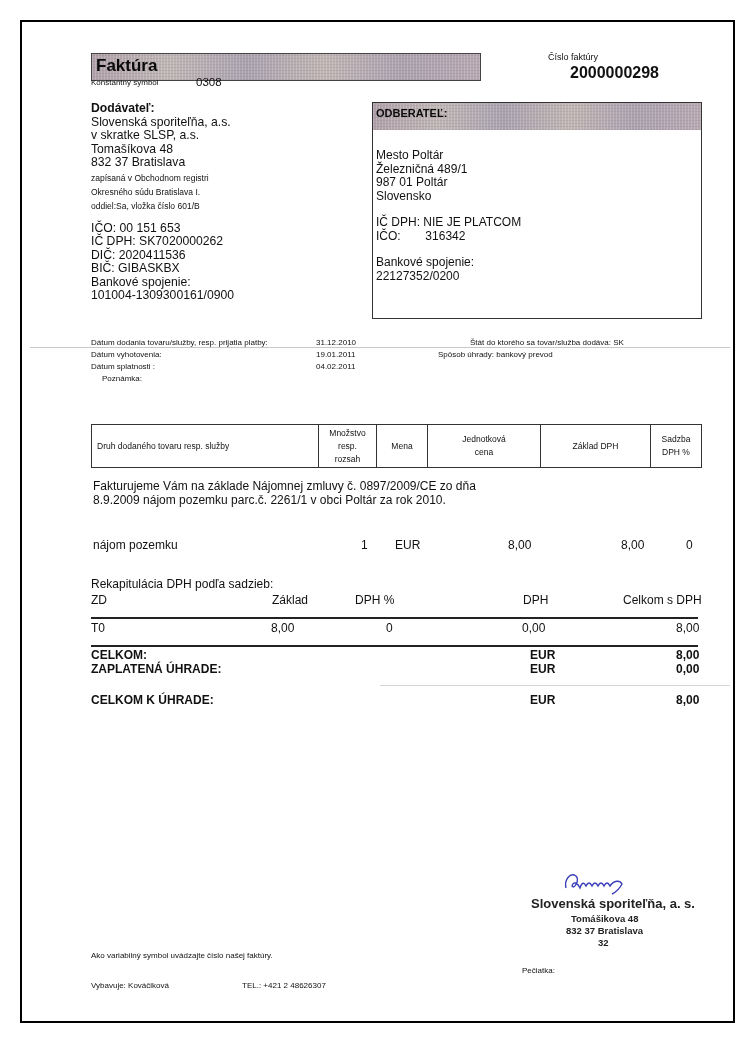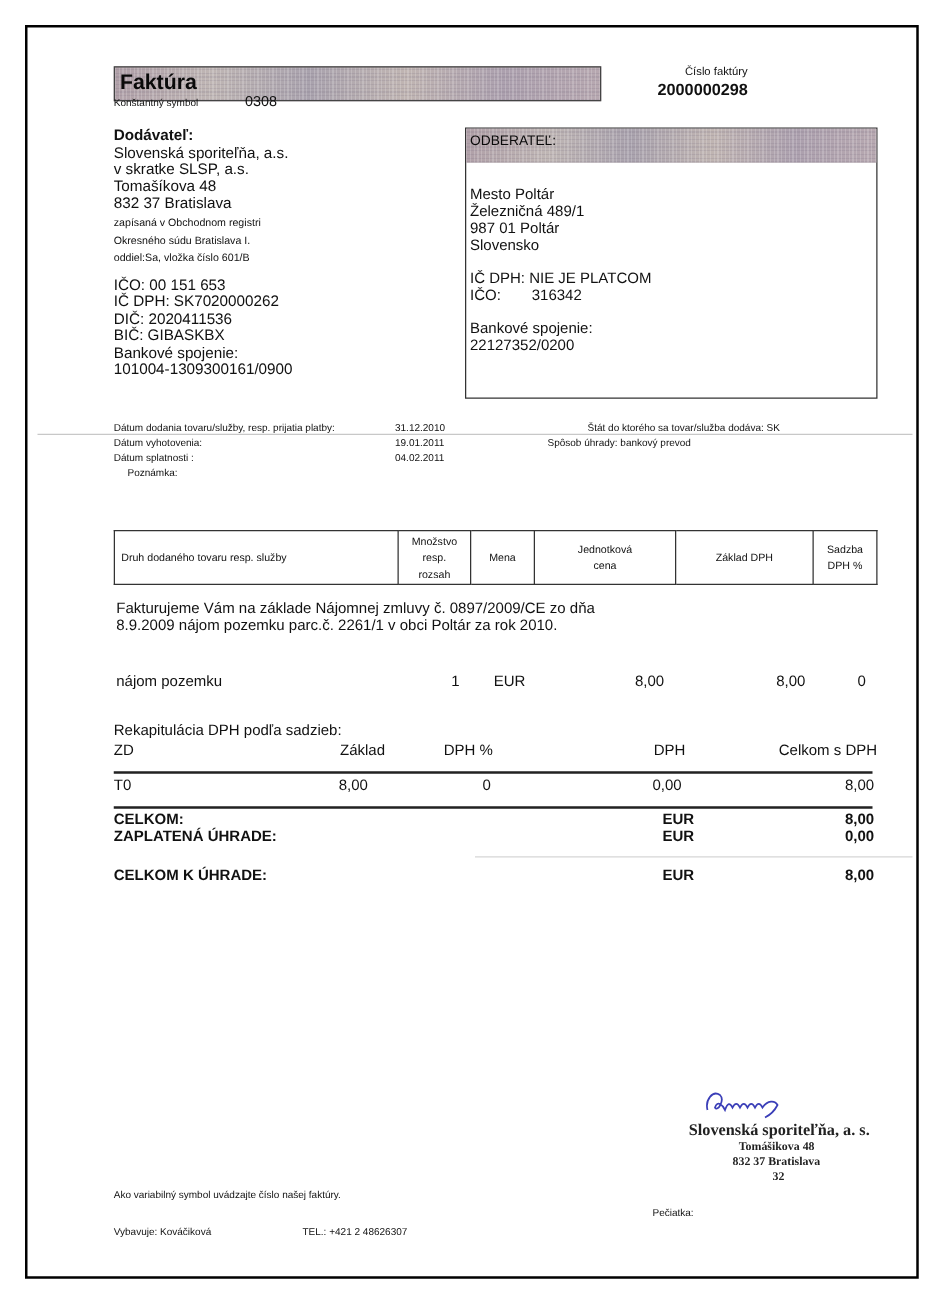--- a/index.html
+++ b/index.html
@@ -17,39 +17,39 @@
     .title-bar { left: 91px; top: 41px; width: 390px; height: 28px; border: 1px solid #444; margin-top: 12px; }
     .title-bar span { position: absolute; left: 4px; top: 2px; font-size: 17px; font-weight: bold; color: #0a0a0a; }
     .f9 { font-size: 9px; }
     .f8 { font-size: 8px; }
     .f12 { font-size: 12px; }
     .bold { font-weight: bold; }
     .supplier-line { font-size: 12.2px; line-height: 13.5px; }
     .supplier-small { font-size: 8.5px; line-height: 14px; }
     .cust-box { left: 372px; top: 102px; width: 330px; height: 217px; border: 1px solid #333; }
     .cust-head { position: absolute; left: 0; top: 0; width: 100%; height: 27px; }
-    .cust-head span { position: absolute; left: 3px; top: 4px; font-size: 11px; font-weight: normal; color: #0a0a0a; }
+    .cust-head span { position: absolute; left: 3px; top: 4px; font-size: 11px; font-weight: bold; color: #0a0a0a; }
     .cust-line { font-size: 12px; line-height: 13.5px; }
     .hr-faint { position: absolute; height: 1px; background: #c8c8c8; }
     .items-table { position: absolute; left: 91px; top: 424px; width: 610px; height: 44px; border: 1px solid #333; border-collapse: collapse; table-layout: fixed; }
     .items-table td { border: 1px solid #333; font-size: 8.5px; text-align: center; vertical-align: middle; line-height: 13px; padding: 0 2px; }
     .items-table td.left { text-align: left; padding-left: 5px; }
     .rule { position: absolute; background: #222; }
-    .sig-text { font-family: Liberation Serif, serif; color: #222; margin-left: 20px; }
+    .sig-text { font-family: Liberation Sans, sans-serif; color: #222; }
   </style>
 </head>
 <body>
 
 <div class="page-border"></div>
 
 <div class="abs title-bar texture">
   <span>Faktúra</span>
 </div>
 <div class="abs f9" style="left:548px; top:52px;">Číslo faktúry</div>
-<div class="abs bold" style="left:526px; top:64px; font-size:13px;">2000000298</div>
+<div class="abs bold" style="left:570px; top:64px; font-size:16px;">2000000298</div>
 <div class="abs f8" style="left:91px; top:78px;">Konštantný symbol</div>
 <div class="abs" style="left:196px; top:76px; font-size:11.5px;">0308</div>
 
 <div class="abs" style="left:91px; top:102px;">
   <div class="supplier-line bold">Dodávateľ:</div>
   <div class="supplier-line">Slovenská sporiteľňa, a.s.</div>
   <div class="supplier-line">v skratke SLSP, a.s.</div>
   <div class="supplier-line">Tomašíkova 48</div>
   <div class="supplier-line">832 37 Bratislava</div>
   <div class="supplier-small" style="margin-top:1px;">zapísaná v Obchodnom registri</div>

